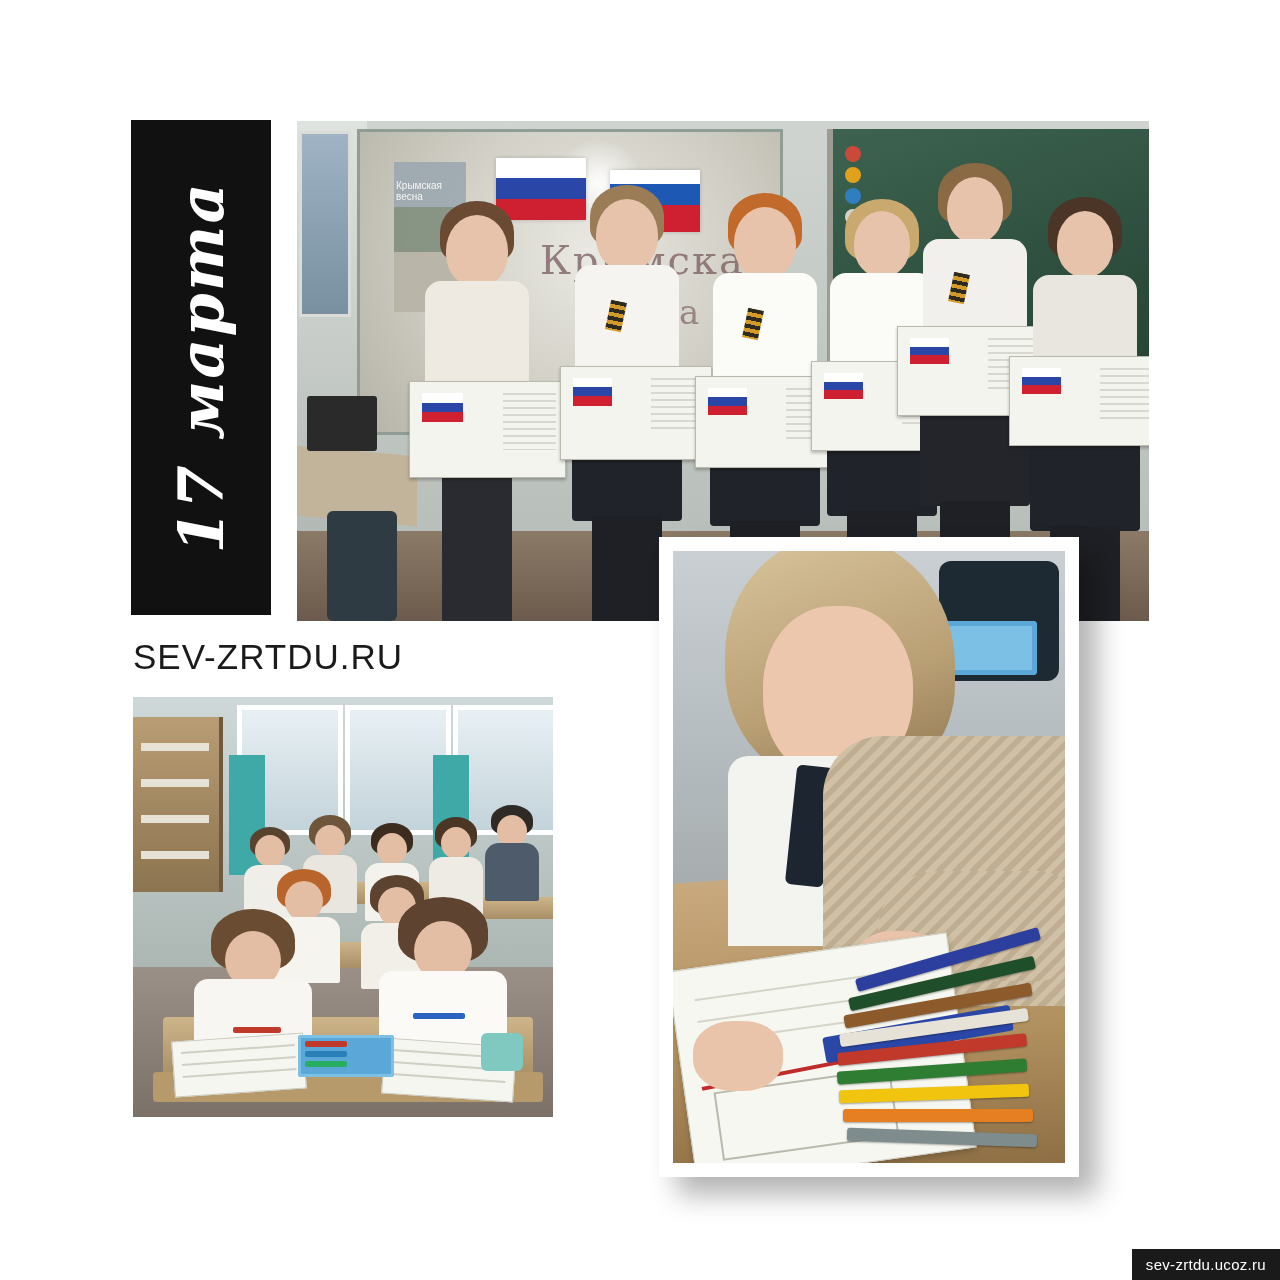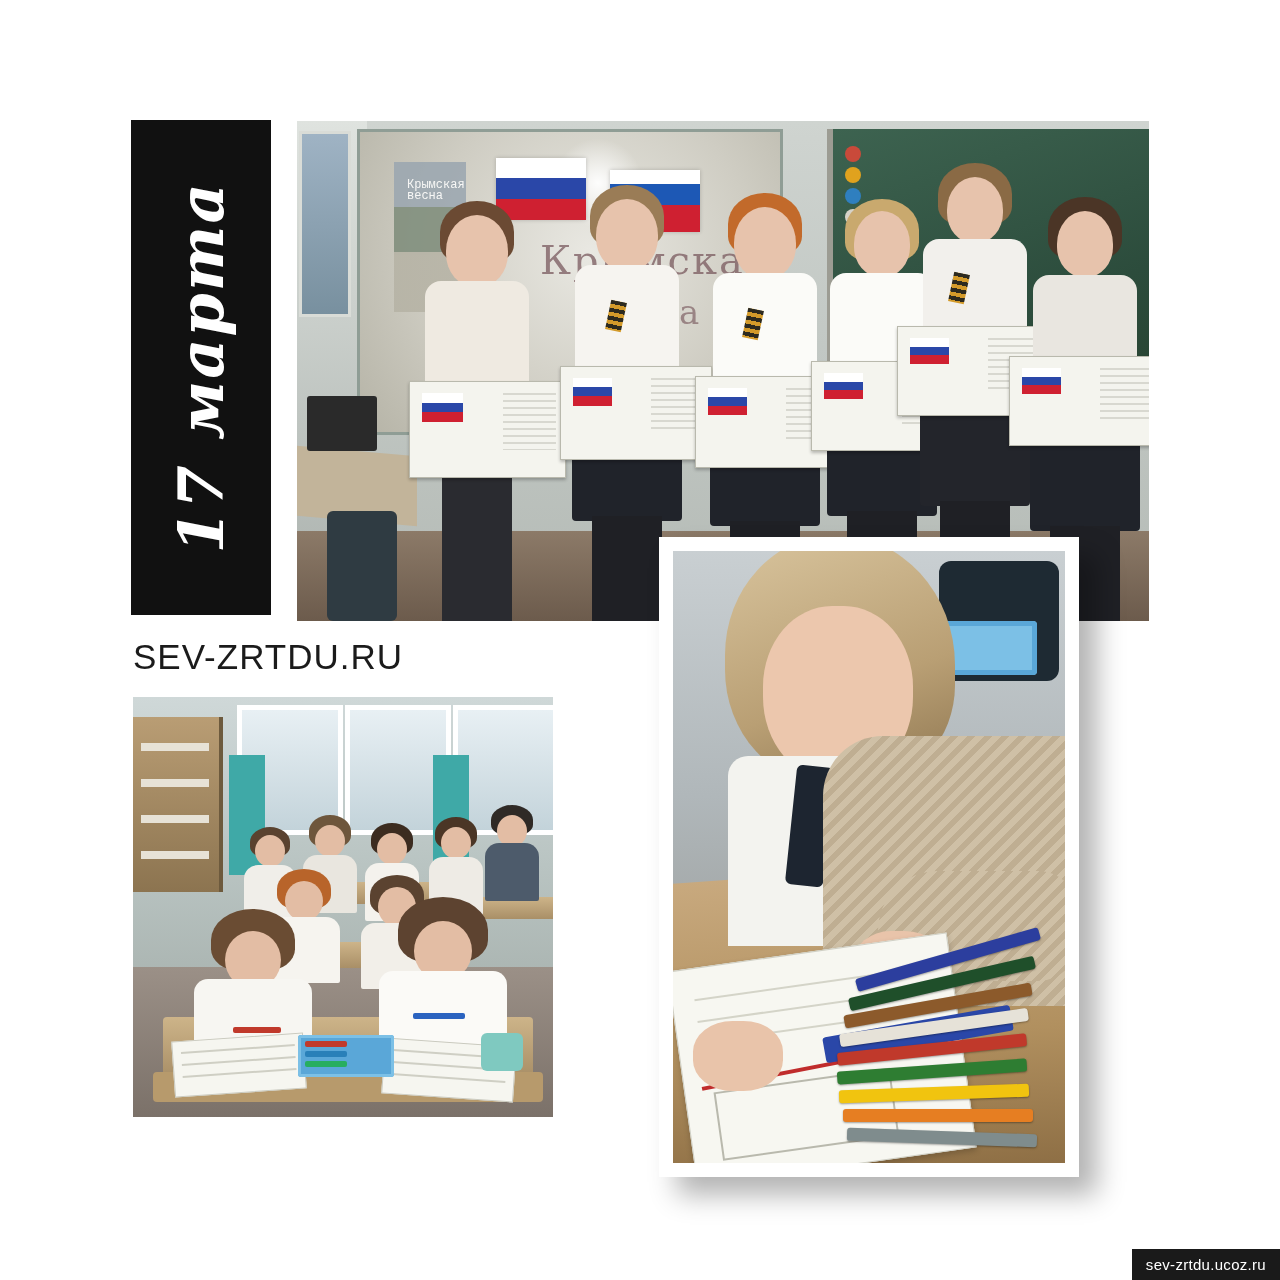--- a/index.html
+++ b/index.html
@@ -170,21 +170,21 @@
     position: absolute; left: 230px; top: 160px;
     color: #7a5a5f; font-family: "DejaVu Serif", serif;
     font-size: 34px; letter-spacing: 2px; opacity: .65;
   }
   .c-slide-thumb {
     position:absolute; left: 34px; top: 30px; width: 72px; height: 150px;
     background: linear-gradient(180deg,#9aa6b0 0 30%, #7d8c7a 30% 60%, #b5b2a4 60% 100%);
     opacity:.85;
   }
   .c-slide-thumb .lbl {
-    position:absolute; left:13px; top:18px; color:#fff; font-size:12px; line-height:11px;font-family:Liberation Mono, monospace;
+    position:absolute; left:2px; top:18px; color:#fff; font-size:10px; line-height:11px;
   }
   .c-side-wall {
     position:absolute; left:0; top:0; width: 70px; height: 100%;
     background: linear-gradient(180deg,#dfe3df 0%, #a9b0ac 100%);
   }
   .c-window {
     position:absolute; left: 2px; top: 10px; width: 46px; height: 180px;
     background: linear-gradient(180deg,#9fb3c4,#78909f);
     border: 3px solid #d9dcd7;
   }

